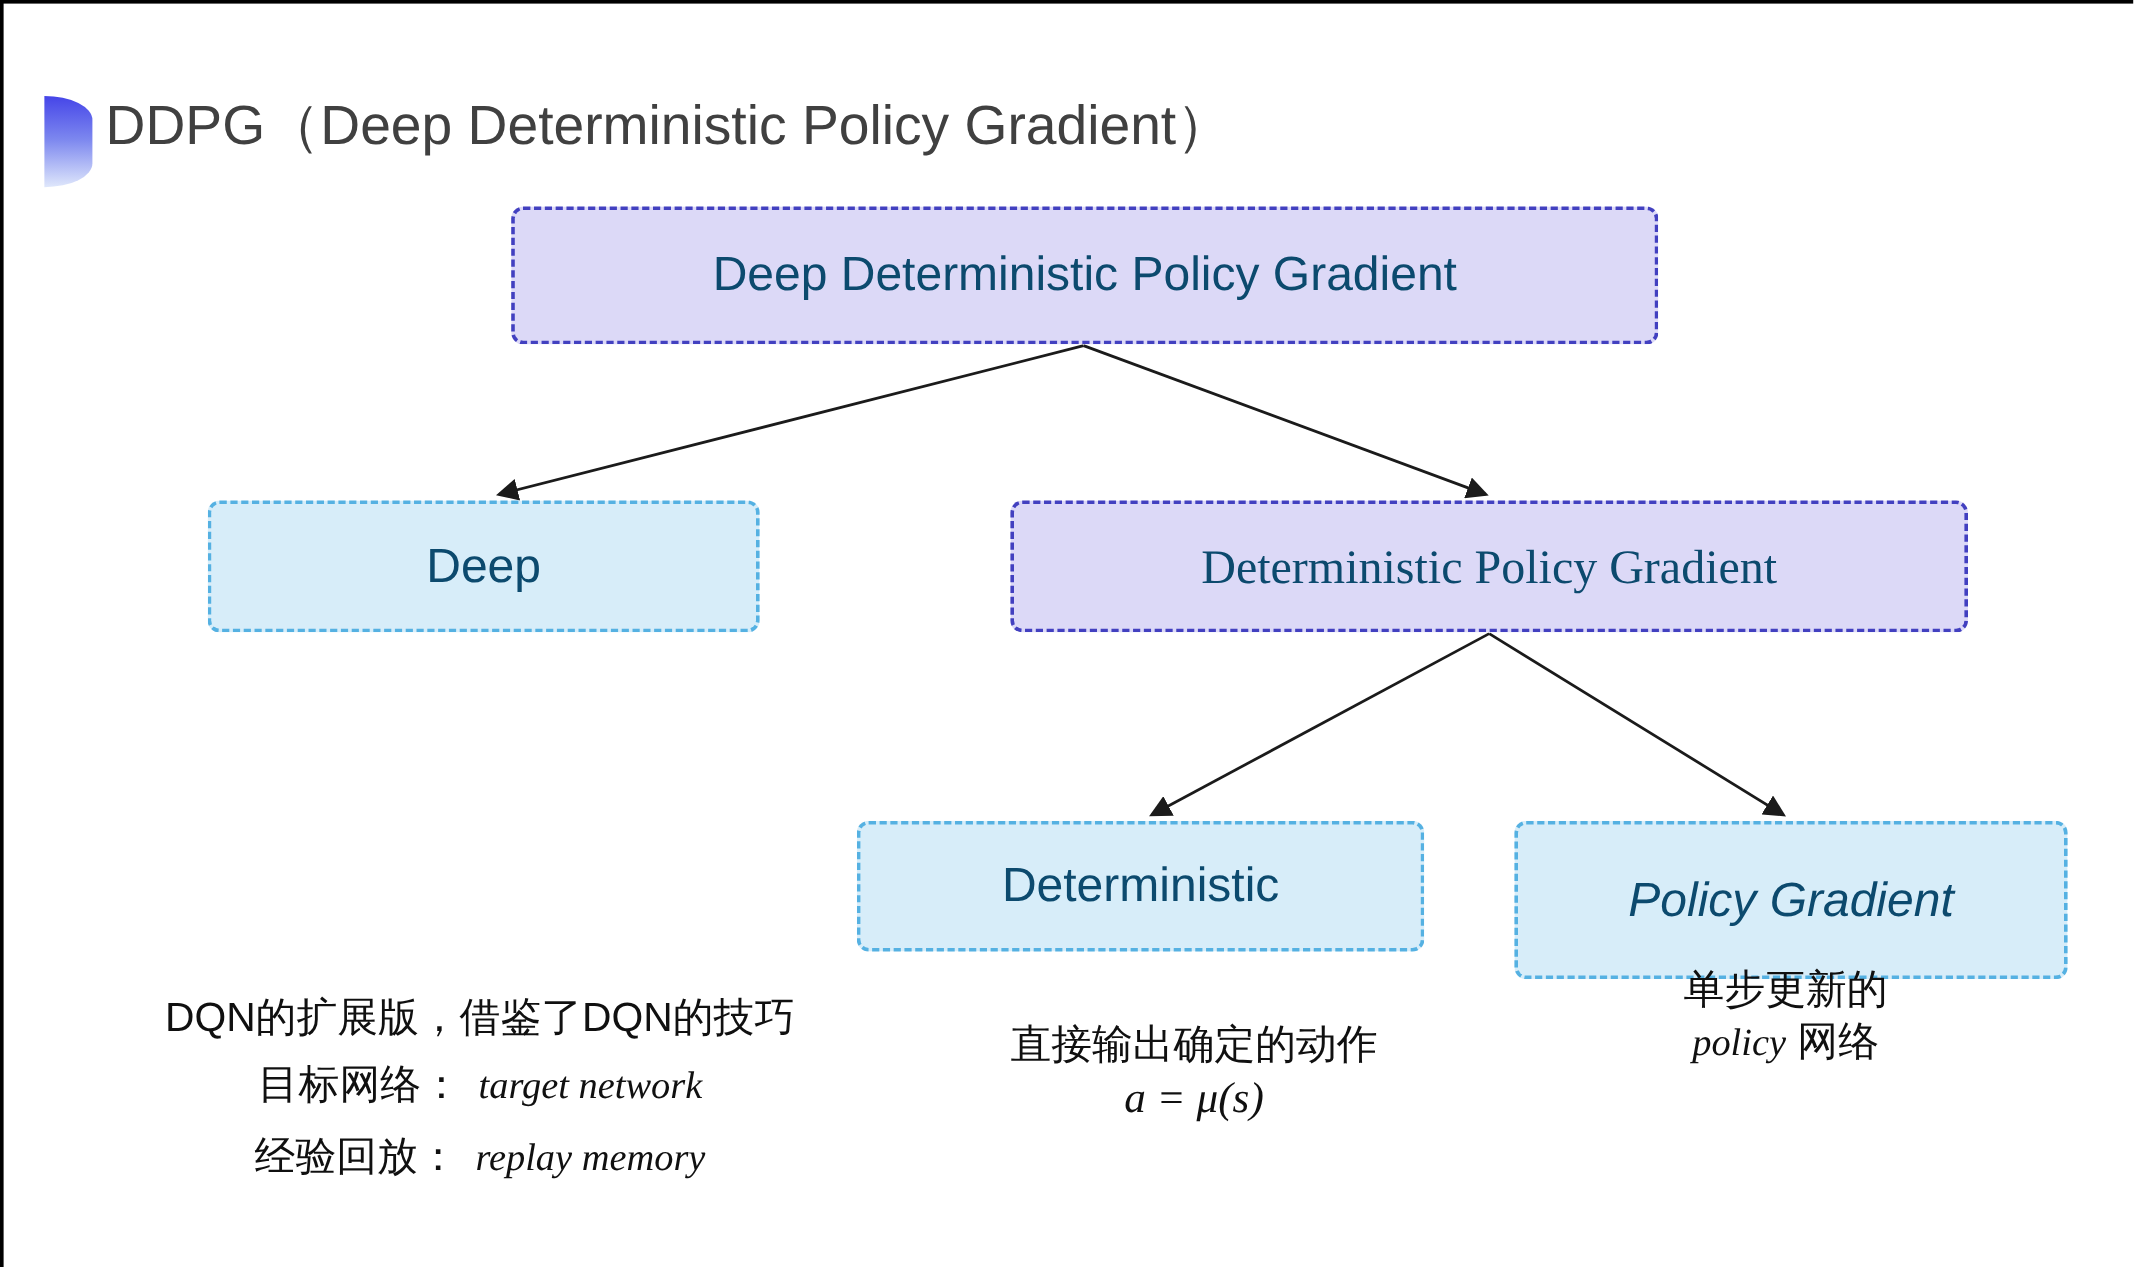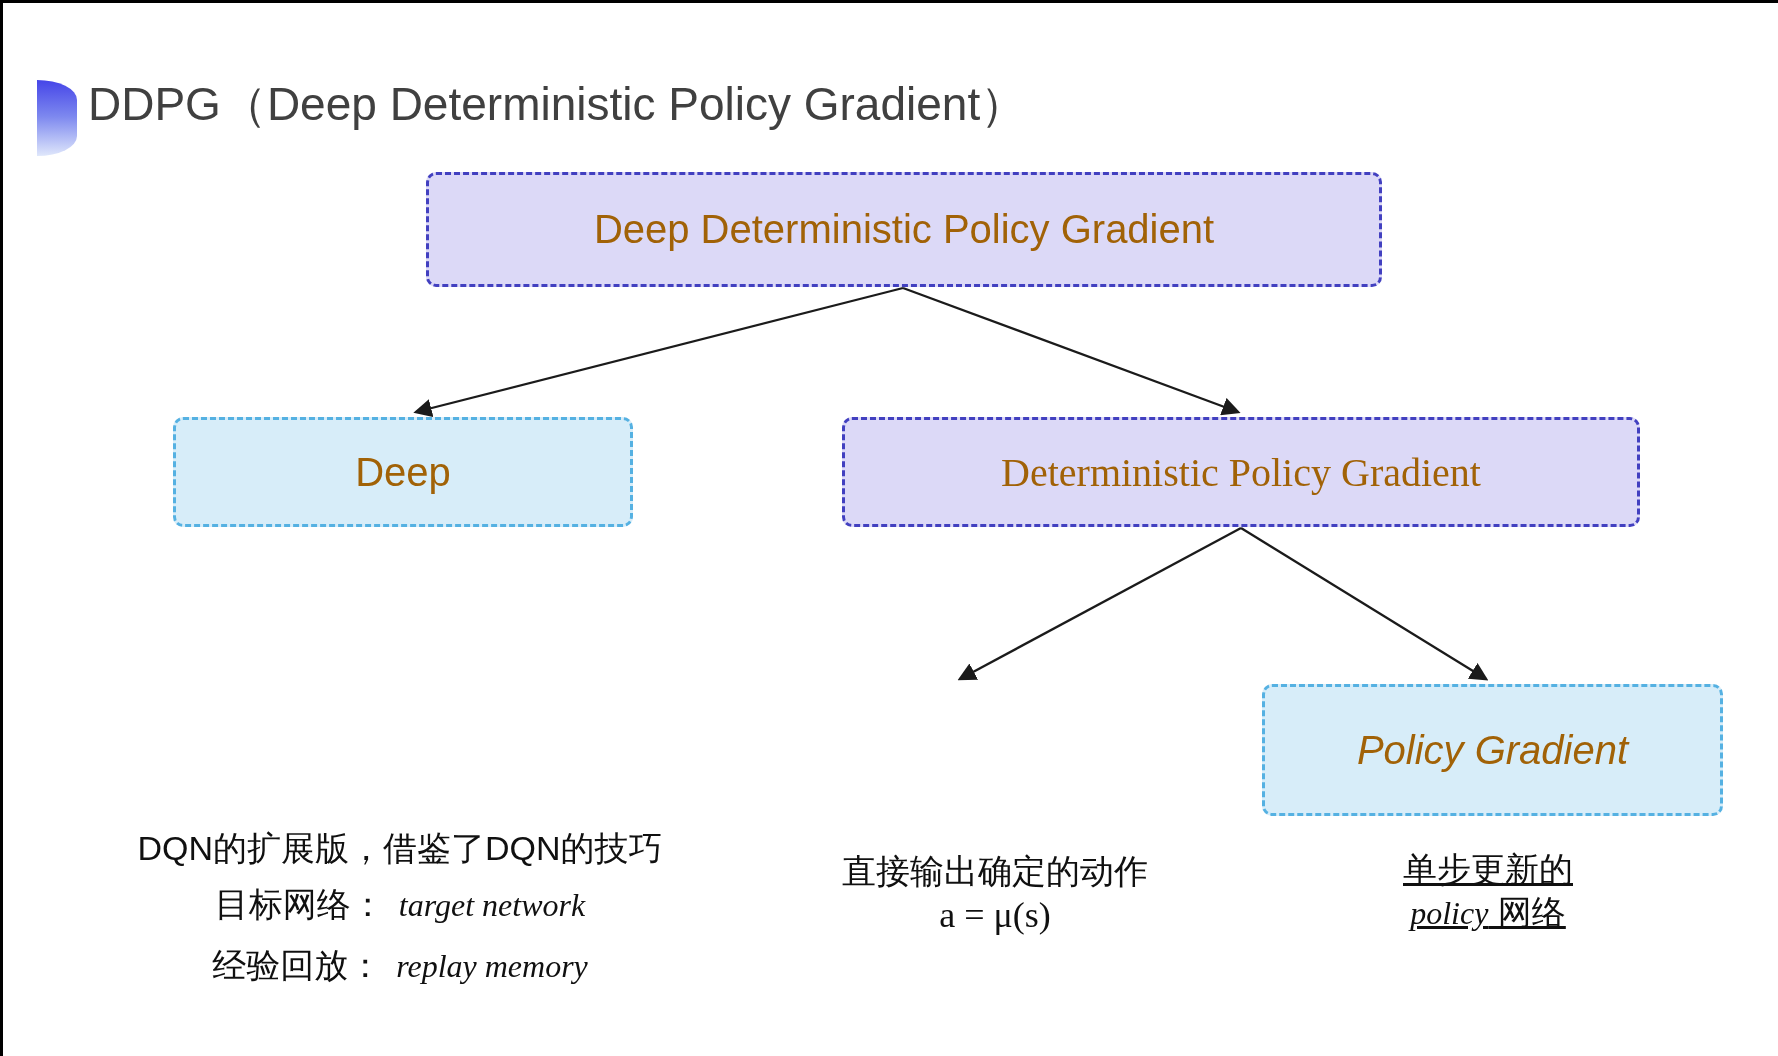--- a/index.html
+++ b/index.html
@@ -17,44 +17,44 @@
   }
   .page-title{
     position:absolute;left:88px;top:74px;margin:0;
     font-size:46px;font-weight:400;color:#404040;letter-spacing:0px;white-space:nowrap;
   }
 
   .arrows{position:absolute;left:0;top:0;width:1778px;height:1056px;pointer-events:none;}
 
   .node{
     position:absolute;box-sizing:border-box;display:flex;align-items:center;justify-content:center;
-    border-radius:10px;font-size:40px;font-weight:500;color:#a16207;white-space:nowrap;
+    border-radius:10px;font-size:40px;font-weight:500;color:#0c4a6e;white-space:nowrap;
   }
   .node.purple{background:#dcd9f7;border:3px dashed #4240c0;}
   .node.cyan{background:#d7edf9;border:3px dashed #55b1e2;}
 
   #node-ddpg{left:426px;top:172px;width:956px;height:115px;}
   #node-deep{left:173px;top:417px;width:460px;height:110px;}
   #node-dpg{left:842px;top:417px;width:798px;height:110px;font-family:Liberation Serif, serif;}
   #node-deterministic{left:714px;top:684px;width:473px;height:109px;}
   #node-policy-gradient{left:1262px;top:684px;width:461px;height:132px;font-style:italic;}
 
   .note{position:absolute;text-align:center;font-size:34px;color:#101010;line-height:1.3;}
   #note-deep{left:100px;top:826px;width:600px;}
   #note-deterministic{left:770px;top:850px;width:450px;line-height:1.25;}
-  #note-policy-gradient{left:1263px;top:848px;width:450px;line-height:1.25;text-decoration:underline;}
+  #note-policy-gradient{left:1263px;top:804px;width:450px;line-height:1.25;}
   .note-gap-sm{margin-top:12px;}
   .note-gap-md{margin-top:16px;}
   .term{
     font-family:"Liberation Serif","DejaVu Serif",serif;font-style:italic;
     font-size:32px;margin-left:14px;
   }
   .term.tight{margin-left:0;}
   .formula{
-    font-family:"Liberation Serif","DejaVu Serif",serif;font-size:36px;
+    font-family:"Liberation Serif","DejaVu Serif",serif;font-style:italic;font-size:36px;
   }
 </style>
 </head>
 <body>
 
 <div class="canvas">
   <div class="top-edge"></div>
   <div class="left-edge"></div>
 
   <span class="bullet"></span>
@@ -74,20 +74,23 @@
 
   <div class="node purple" id="node-ddpg">
     <span>Deep Deterministic Policy Gradient</span>
   </div>
   <div class="node cyan" id="node-deep">
     <span>Deep</span>
   </div>
   <div class="node purple" id="node-dpg">
     <span>Deterministic Policy Gradient</span>
   </div>
+  <div class="node cyan" id="node-deterministic">
+    <span>Deterministic</span>
+  </div>
   <div class="node cyan" id="node-policy-gradient">
     <span>Policy Gradient</span>
   </div>
 
   <div class="note" id="note-deep">
     <div>DQN的扩展版，借鉴了DQN的技巧</div>
     <div class="note-gap-sm">
       <span>目标网络：</span><span class="term">target network</span>
     </div>
     <div class="note-gap-md">

